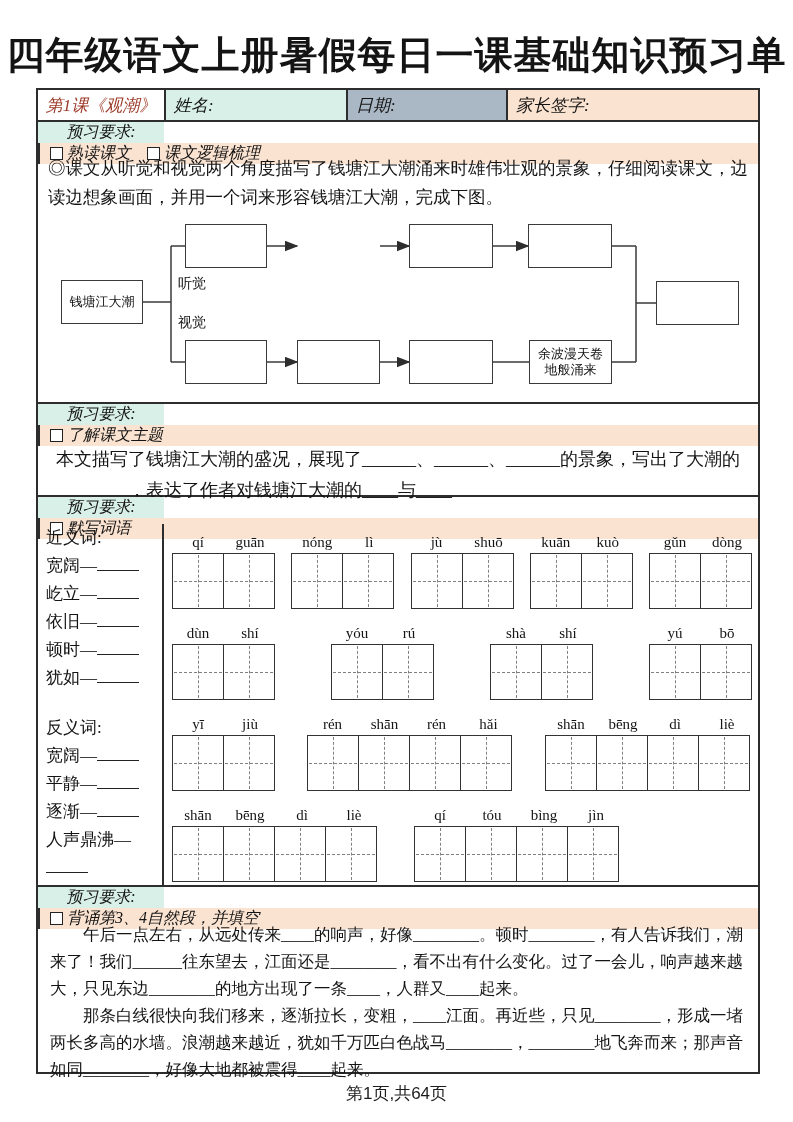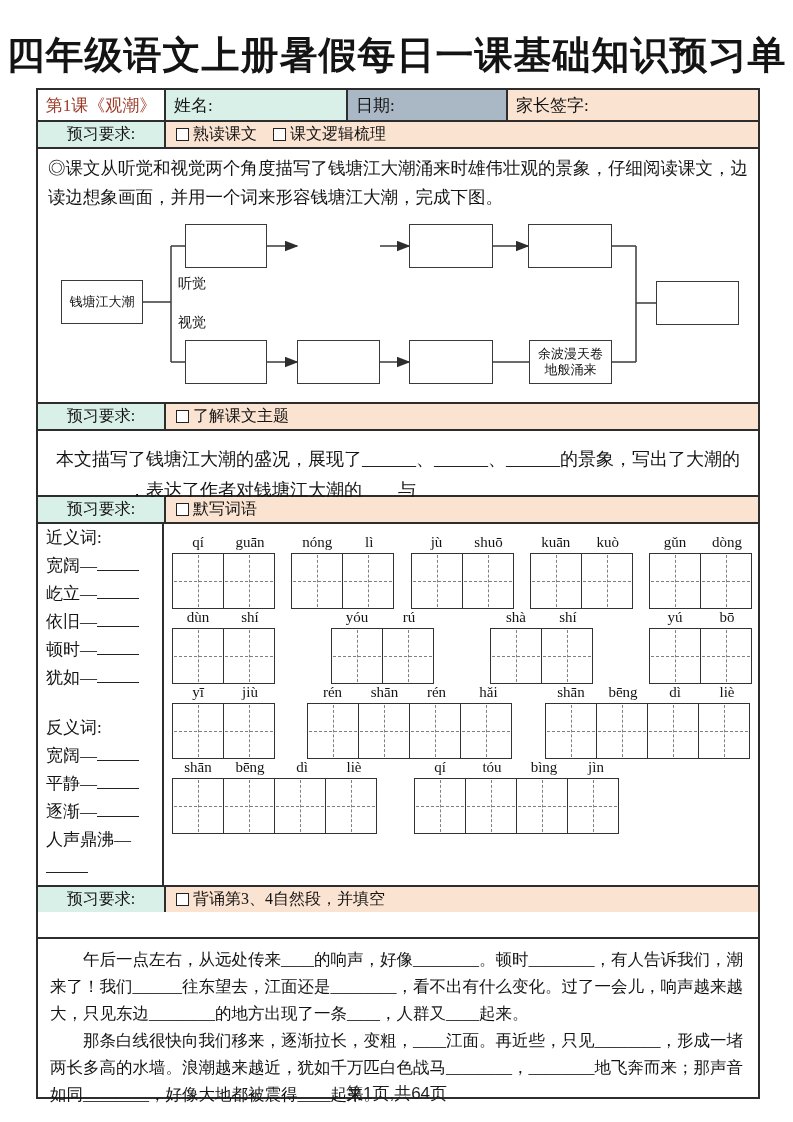--- a/index.html
+++ b/index.html
@@ -11,28 +11,28 @@
   .page-title {
     position:absolute; top:30px; left:0; width:100%;
     text-align:center; font-size:38px; font-weight:bold; letter-spacing:1px;
   }
   .sheet {
     position:absolute; left:36px; top:88px; width:724px;
     border:2px solid #2d2d2d; background:#fff;
   }
   .row { display:flex; border-top:2px solid #2d2d2d; }
   .row:first-child { border-top:none; }
-  .cell { display:flex; align-items:center; }
+  .cell { display:flex; align-items:center;font-style:italic; }
   .cell + .cell { border-left:2px solid #2d2d2d; }
   .r-header { height:30px; }
   .lesson-cell { width:126px; justify-content:center; color:#9c3a28; font-size:17px; background:#fff; }
   .name-cell { width:182px; background:#d9f0e9; padding-left:8px; font-size:17px; }
   .date-cell { width:160px; background:#aab7c5; padding-left:8px; font-size:17px; }
   .sign-cell { flex:1; background:#fbe3d1; padding-left:8px; font-size:17px; }
-  .r-req { height:27px; }
+  .r-req { height:27px;flex-direction:column; }
   .req-label { width:126px; justify-content:center; background:#d9f0e9; font-size:16px; }
   .req-value { flex:1; background:#fbe3d1; padding-left:10px; font-size:16px; }
   .cb-item { display:inline-flex; align-items:center; margin-right:16px; }
   .cb { width:13px; height:13px; border:1.6px solid #222; display:inline-block; margin-right:4px; background:#fff; flex:0 0 auto; }
   .r-intro { display:block; padding:5px 10px 0 10px; height:255px; }
   .intro-text { font-size:17.5px; line-height:29px; margin:0; }
   .flowchart { position:relative; height:192px; margin-top:3px; }
   .fc-svg { position:absolute; left:0; top:0; }
   .fc-box {
     position:absolute; border:1.5px solid #3a3a3a; background:#fff;
@@ -42,30 +42,30 @@
   .fc-label { position:absolute; font-size:14px; }
   .r-theme { display:block; padding:5px 10px; height:66px; }
   .theme-text { font-size:18px; line-height:31px; margin:8px; }
   .r-words { height:363px; align-items:stretch; }
   .words-left { width:126px; border-right:2px solid #2d2d2d; padding:0 4px 0 8px; font-size:17px; }
   .wl-title { line-height:28px; }
   .word-item { line-height:28px; }
   .word-item .blank { display:inline-block; width:42px; border-bottom:1.5px solid #222; height:14px; vertical-align:baseline; }
   .antonym-gap { height:22px; }
   .words-right { flex:1; padding:10px 5px 0 8px; }
-  .py-row { display:flex; justify-content:space-between; margin-bottom:0; }
+  .py-row { display:flex; justify-content:space-between; margin-bottom:16px; }
   .py-row.left-align { justify-content:flex-start; gap:34px; }
   .py-labels { display:flex; }
   .py-syllable { width:52px; text-align:center; font-size:15px; }
   .py-cells { display:flex; margin-top:2px; }
   .py-cell { width:52px; height:56px; border:1px solid #333; margin-left:-1px; position:relative; background:#fff; }
   .py-cell:first-child { margin-left:0; }
   .py-cell::before { content:""; position:absolute; left:50%; top:1px; bottom:1px; border-left:1px dashed #808080; }
   .py-cell::after { content:""; position:absolute; top:50%; left:1px; right:1px; border-top:1px dashed #808080; }
-  .r-recite { display:block; padding:7px 12px; height:160px;margin-top:25px; }
+  .r-recite { display:block; padding:7px 12px; height:160px; }
   .recite-p { font-size:16.5px; line-height:27px; margin:0; text-indent:2em; }
   .page-footer {
     position:absolute; top:1082px; left:0; width:100%; text-align:center;
     font-family:"Liberation Sans", sans-serif; font-size:17px; color:#1c1c1c;
   }
 </style>
 </head>
 <body>
 
 <div class="page-title">四年级语文上册暑假每日一课基础知识预习单</div>

